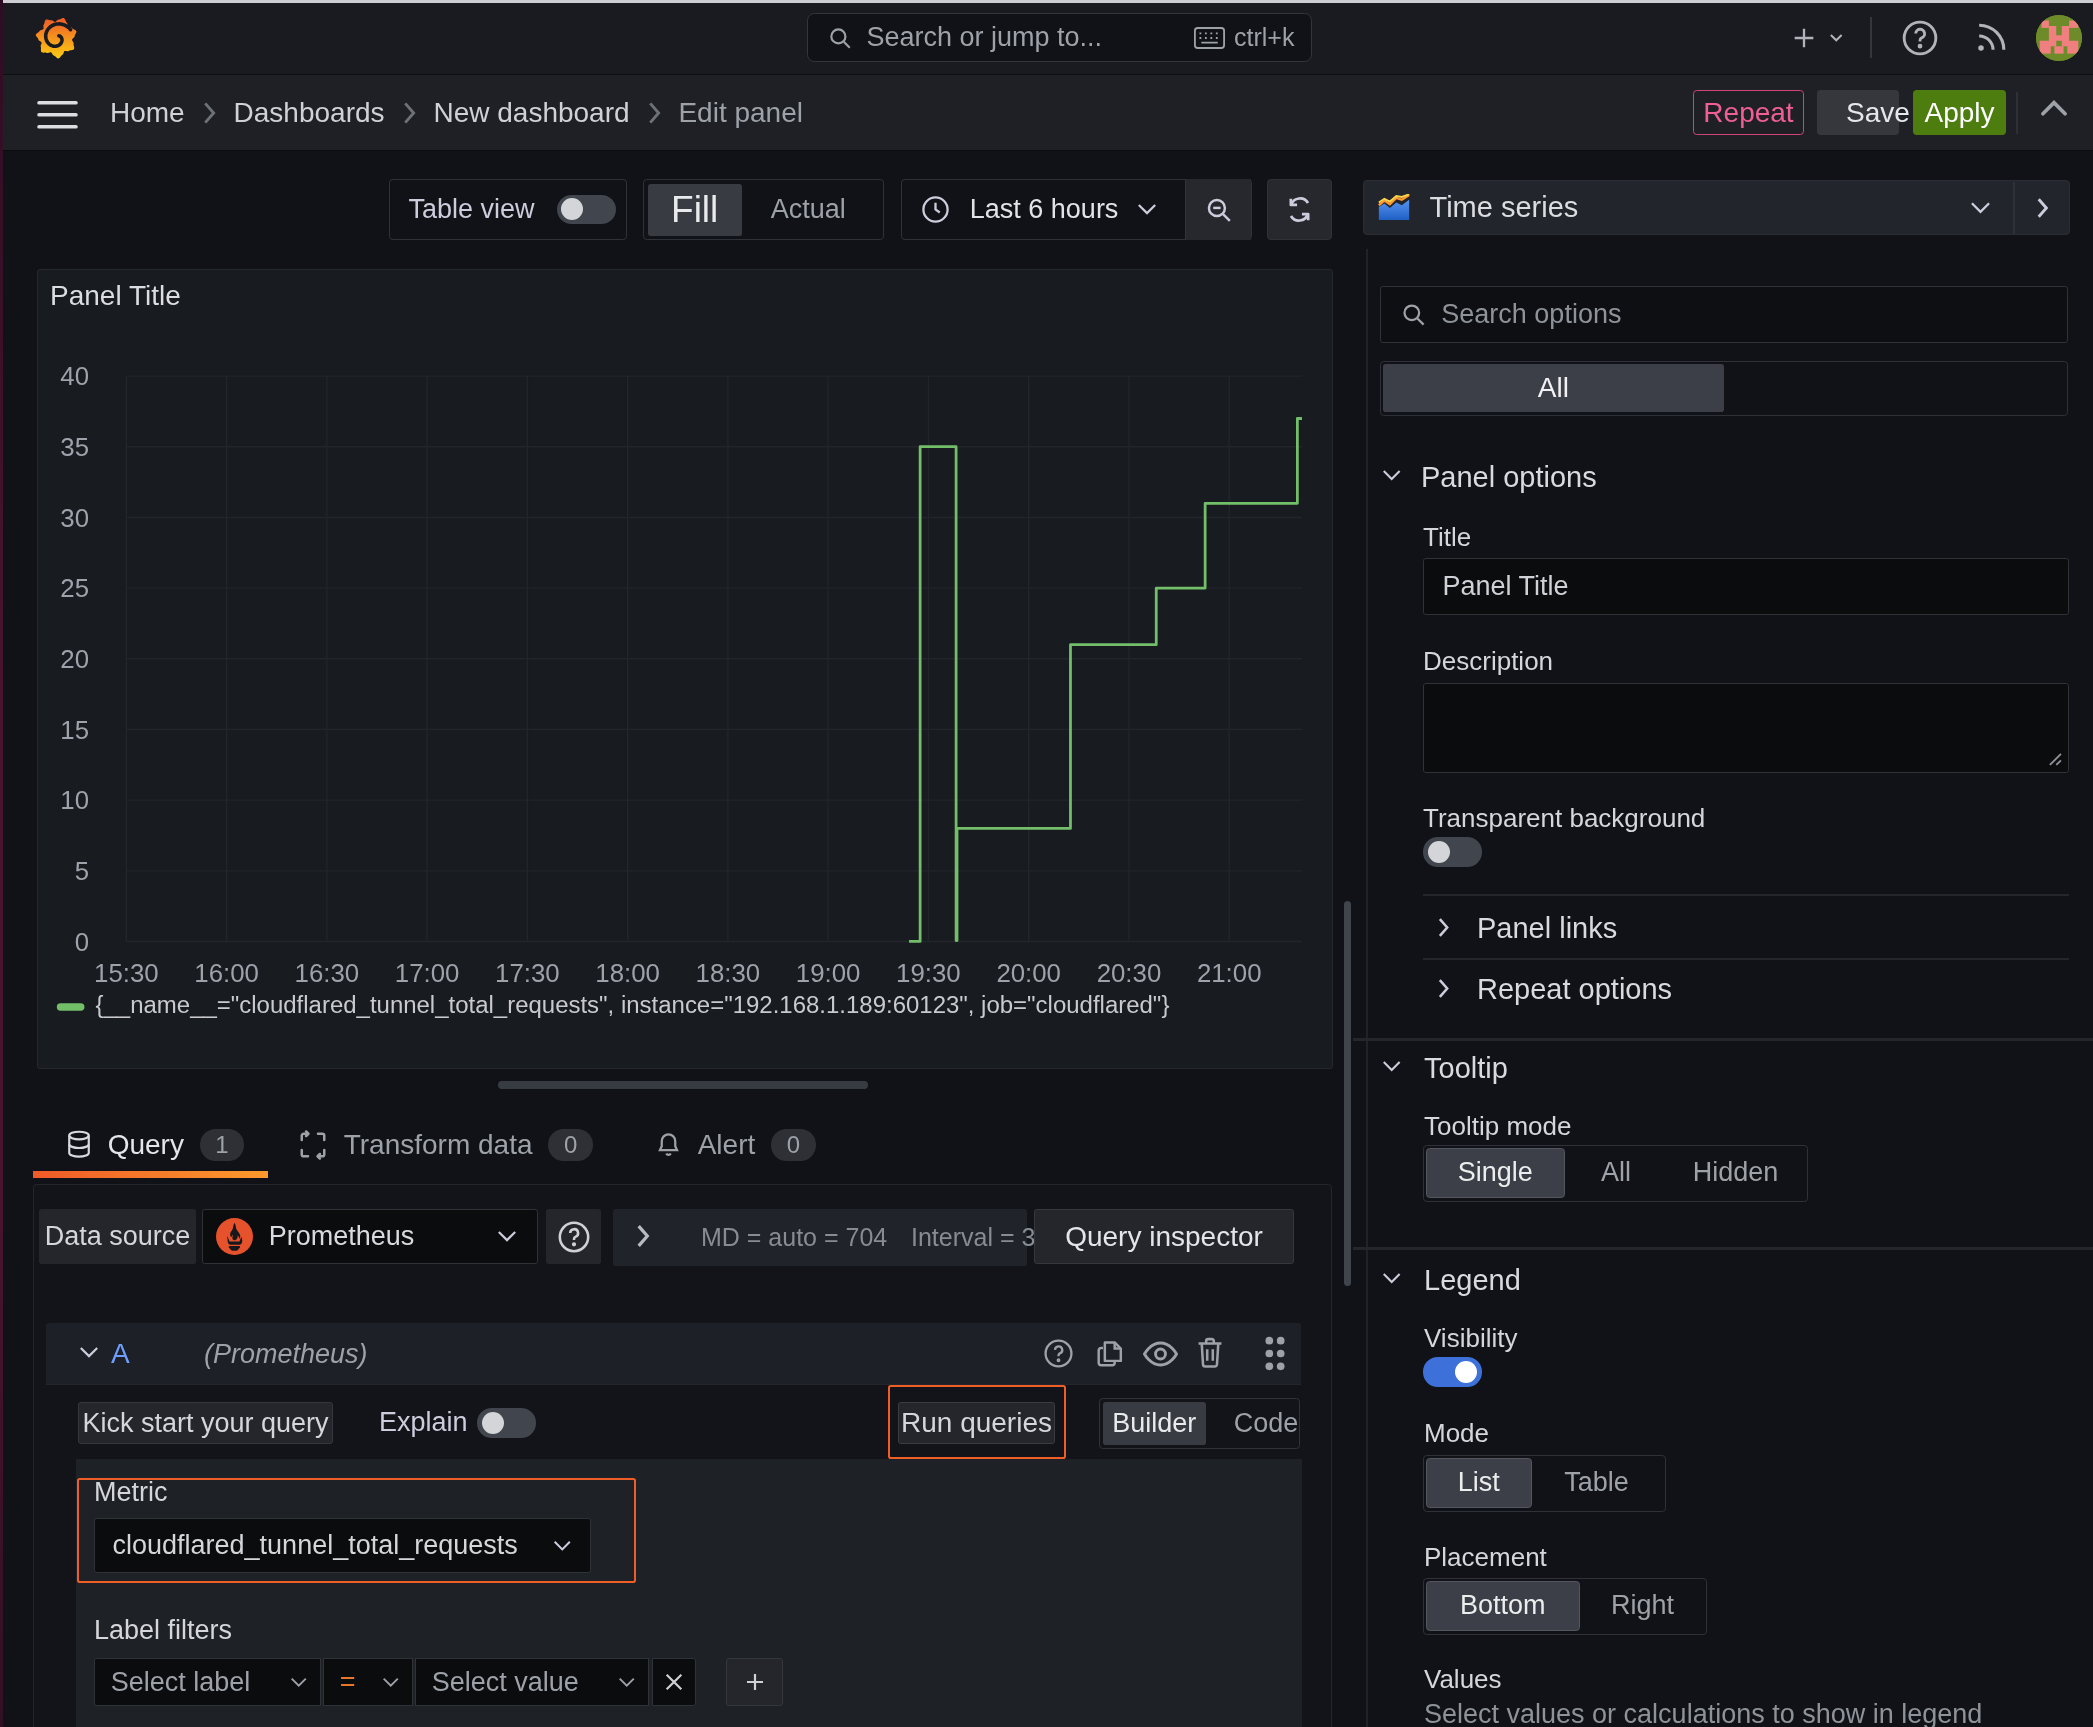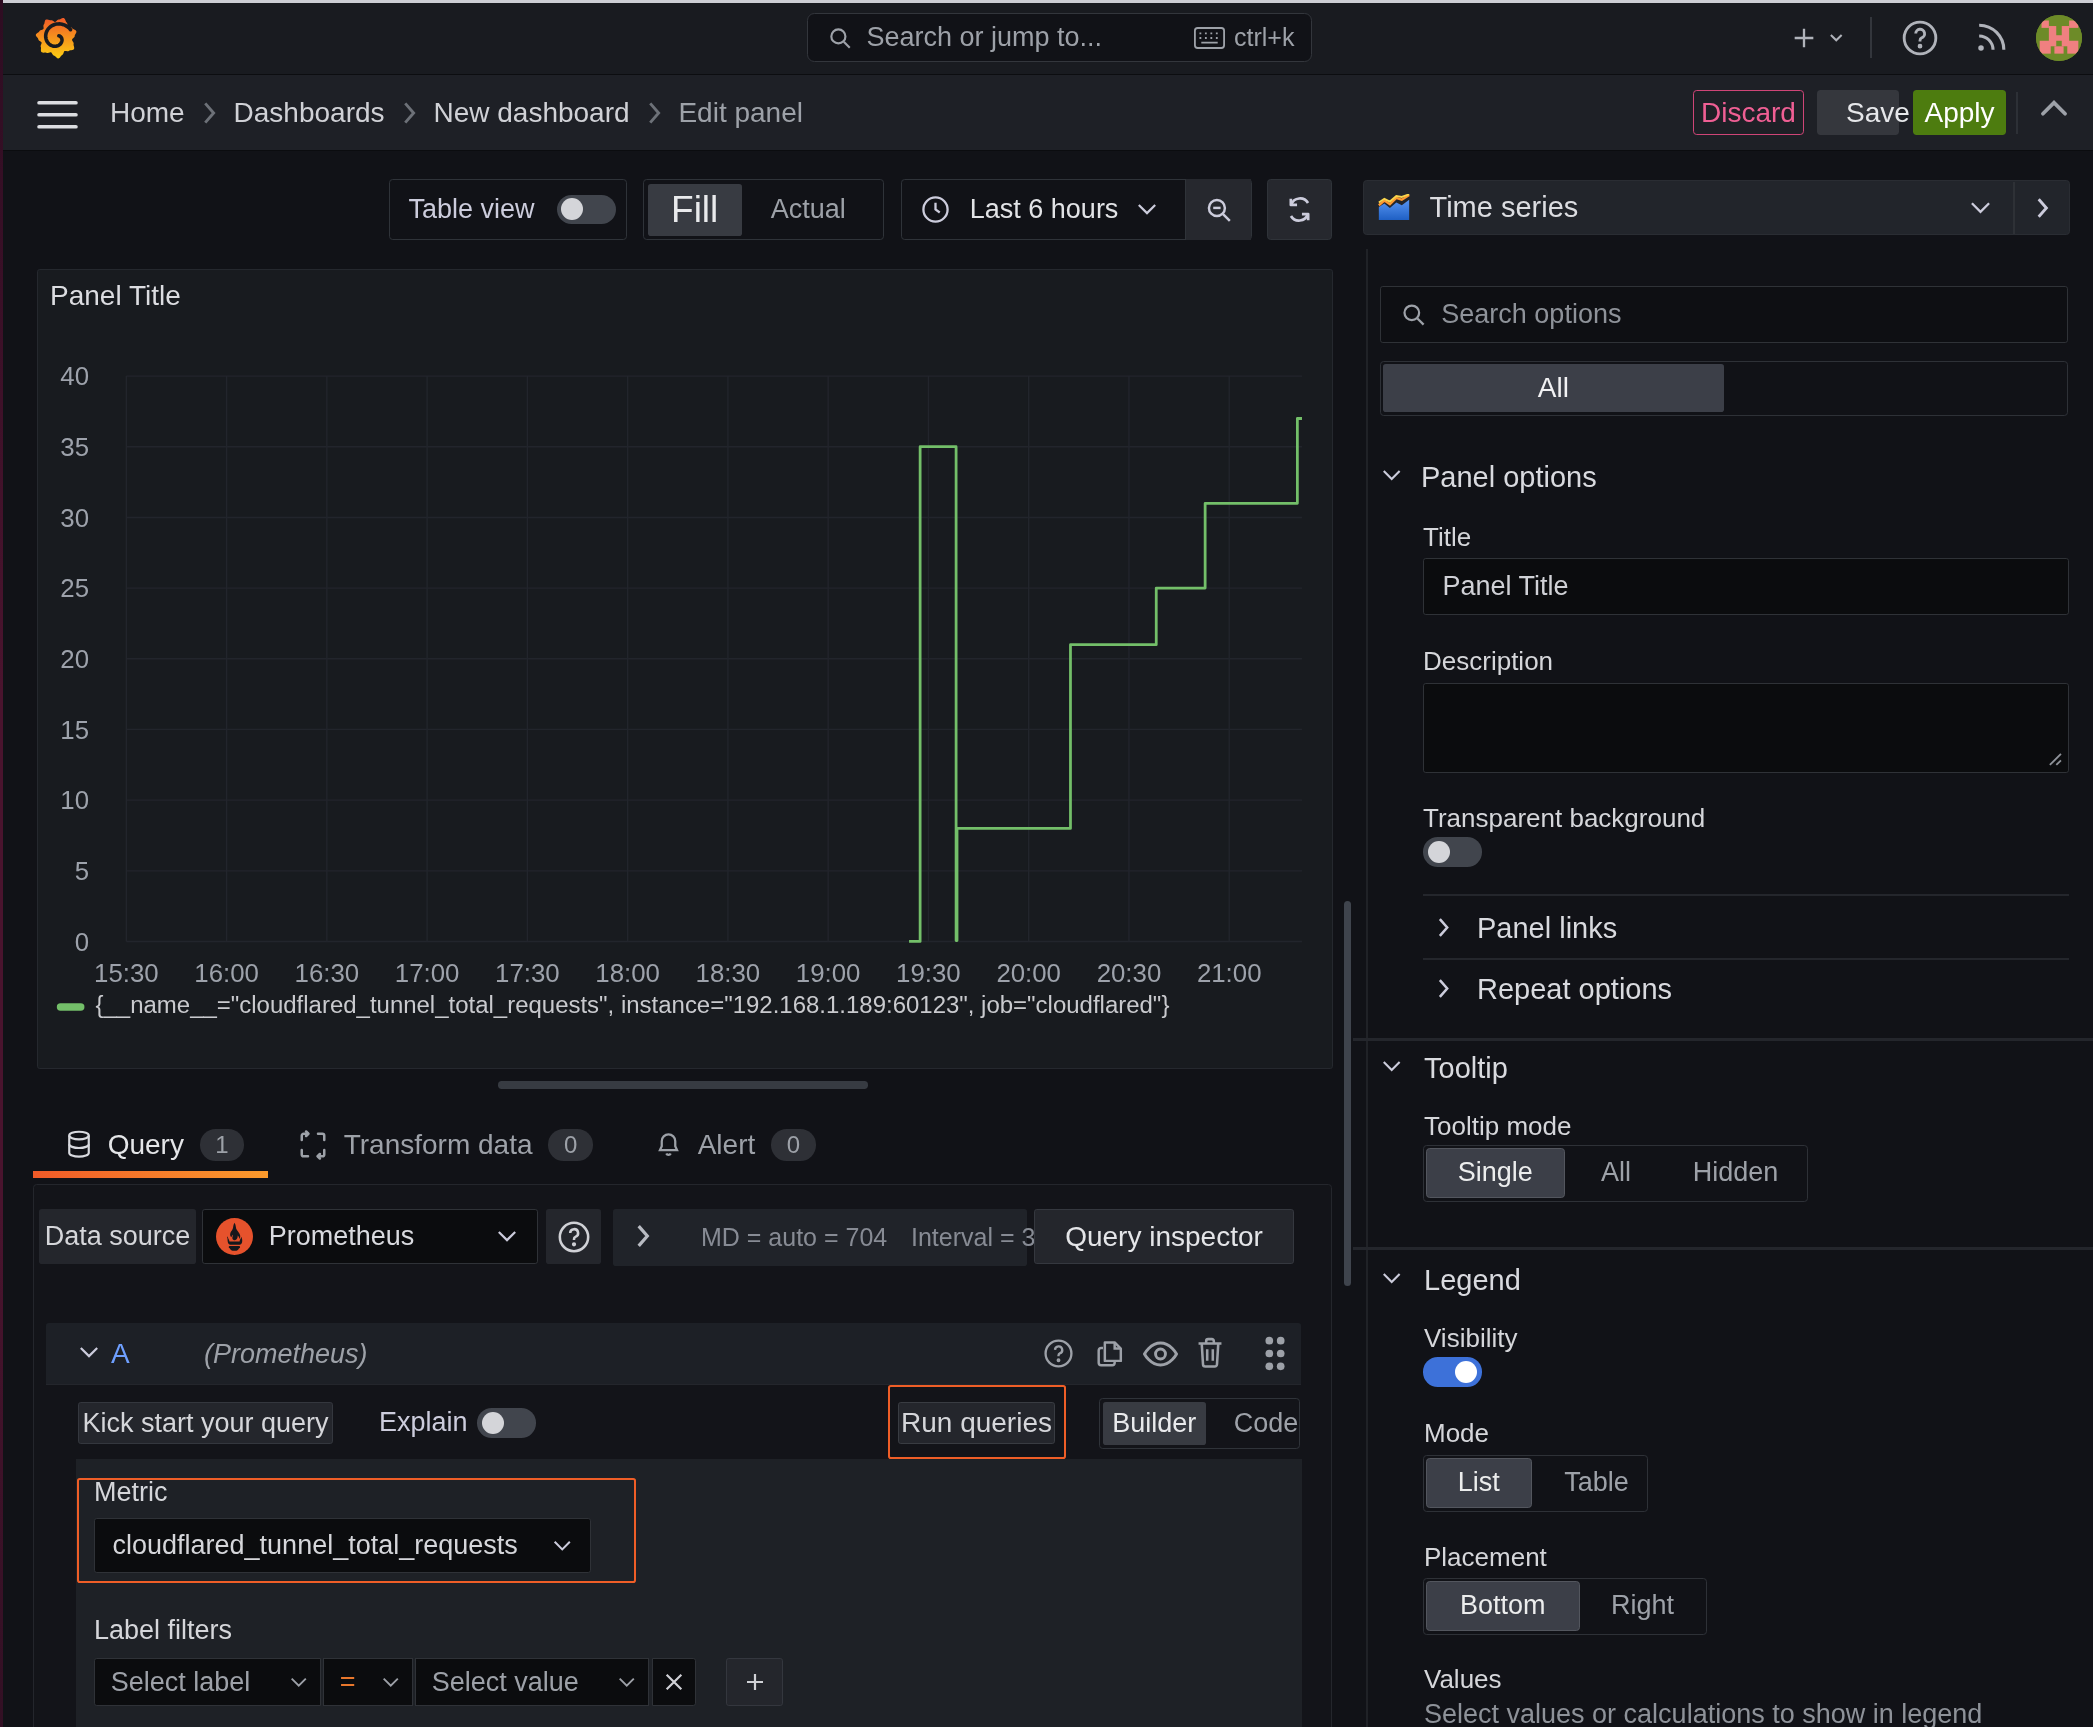--- a/index.html
+++ b/index.html
@@ -138,21 +138,21 @@
       </svg>
     </span>
 <span class="crumb">New dashboard</span>
 <span class="crumbsep">
       <svg width="15.7" height="24" viewBox="0 0 12 20" fill="none" stroke="#6d7178" stroke-width="2.4">
         <path d="M3 2l7 8-7 8"></path>
       </svg>
     </span>
 <span class="crumb dim">Edit panel</span>
 </div>
-<div class="btn btn-discard abs" style="left:1693px; top:90px; width:111px; height:45px;">Discard</div>
+<div class="btn btn-discard abs" style="left:1693px; top:90px; width:111px; height:45px;">Repeat</div>
 <div class="btn btn-save abs" style="left:1817px; top:90px; width:82px; height:45px;padding-left:40px;">Save</div>
 <div class="btn btn-apply abs" style="left:1913px; top:90px; width:93px; height:45px;">Apply</div>
 <div class="abs" style="left:2016px; top:92px; width:1.8px; height:42px; background:#2d3036;"></div>
 <div class="abs" style="left:2040px; top:99px;">
 <svg width="28" height="18.5" viewBox="0 0 30 20" fill="none" stroke="#9da1a8" stroke-width="4" stroke-linecap="round">
       <path d="M3 16L15 4l12 12"></path>
     </svg>
 </div>
 
 <div class="tbox abs" style="left:389px; top:179px; width:238px; height:61px;">
@@ -471,21 +471,21 @@
     <svg width="19.4" height="13" viewBox="0 0 22 14" fill="none" stroke="#ccccdc" stroke-width="2.4">
       <path d="M2 2l9 9 9-9"></path>
     </svg>
   </div>
 <div class="abs sideheader" style="left:1424px; top:1264px;">Legend</div>
 <div class="abs sidelabel" style="left:1424px; top:1323px;">Visibility</div>
 <div class="toggle on abs" style="left:1423px; top:1357px;">
     <div class="knob"></div>
   </div>
 <div class="abs sidelabel" style="left:1424px; top:1418px;">Mode</div>
-<div class="abs" style="left:1423px; top:1455px; width:225px; height:57px; border:1.8px solid #2e3137; border-radius:3.7px;">
+<div class="abs" style="left:1423px; top:1455px; width:243px; height:57px; border:1.8px solid #2e3137; border-radius:3.7px;">
 <div class="segsel" style="position:absolute; left:1.8px; top:1.8px; width:106px; height:50px;">List</div>
 <div class="segoff" style="position:absolute; left:108px; top:1.8px; width:129px; height:50px;">Table</div>
 </div>
 <div class="abs sidelabel" style="left:1424px; top:1542px;">Placement</div>
 <div class="abs" style="left:1423px; top:1578px; width:284px; height:57px; border:1.8px solid #2e3137; border-radius:3.7px;">
 <div class="segsel" style="position:absolute; left:1.8px; top:1.8px; width:154px; height:50px;">Bottom</div>
 <div class="segoff" style="position:absolute; left:156px; top:1.8px; width:125px; height:50px;">Right</div>
 </div>
 <div class="abs sidelabel" style="left:1424px; top:1664px;">Values</div>
 <div class="abs" style="left:1424px; top:1699px; font-size:27px; color:#8e9299;">Select values or calculations to show in legend</div>

